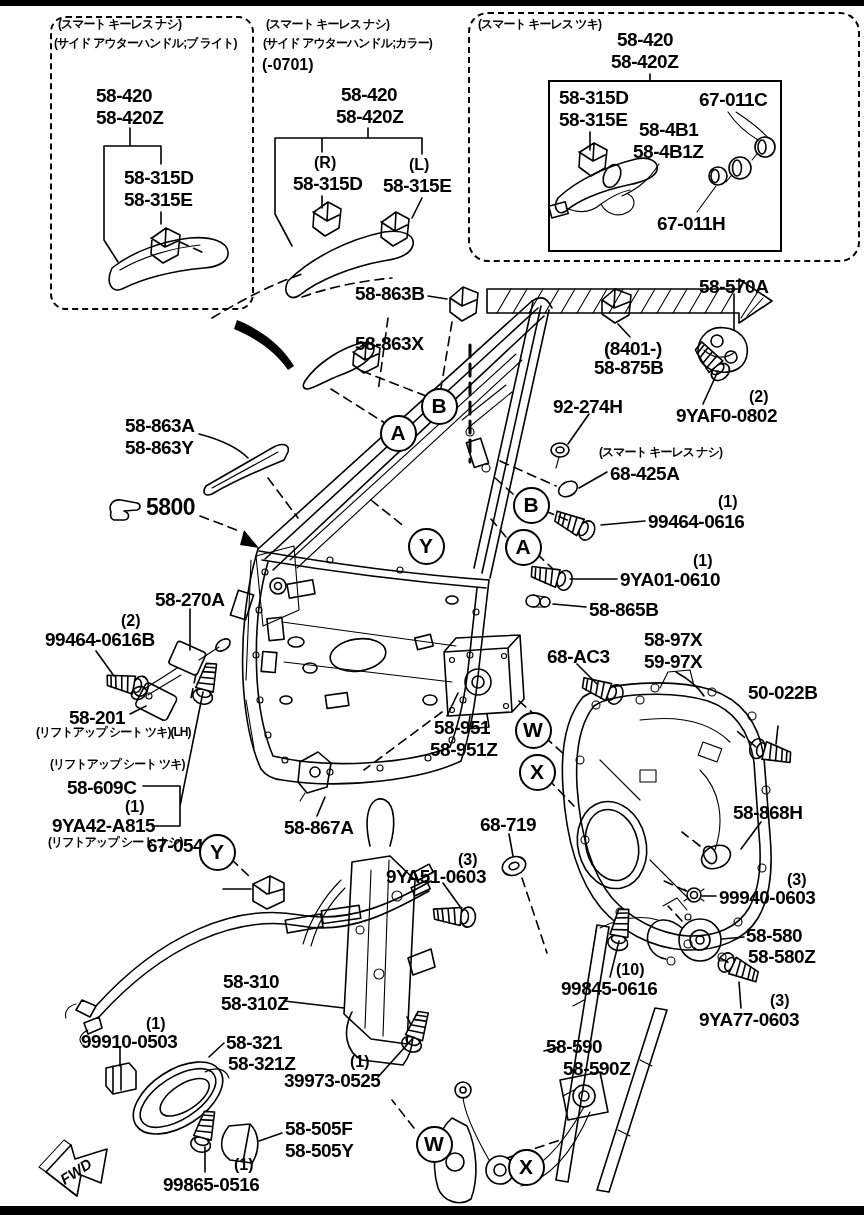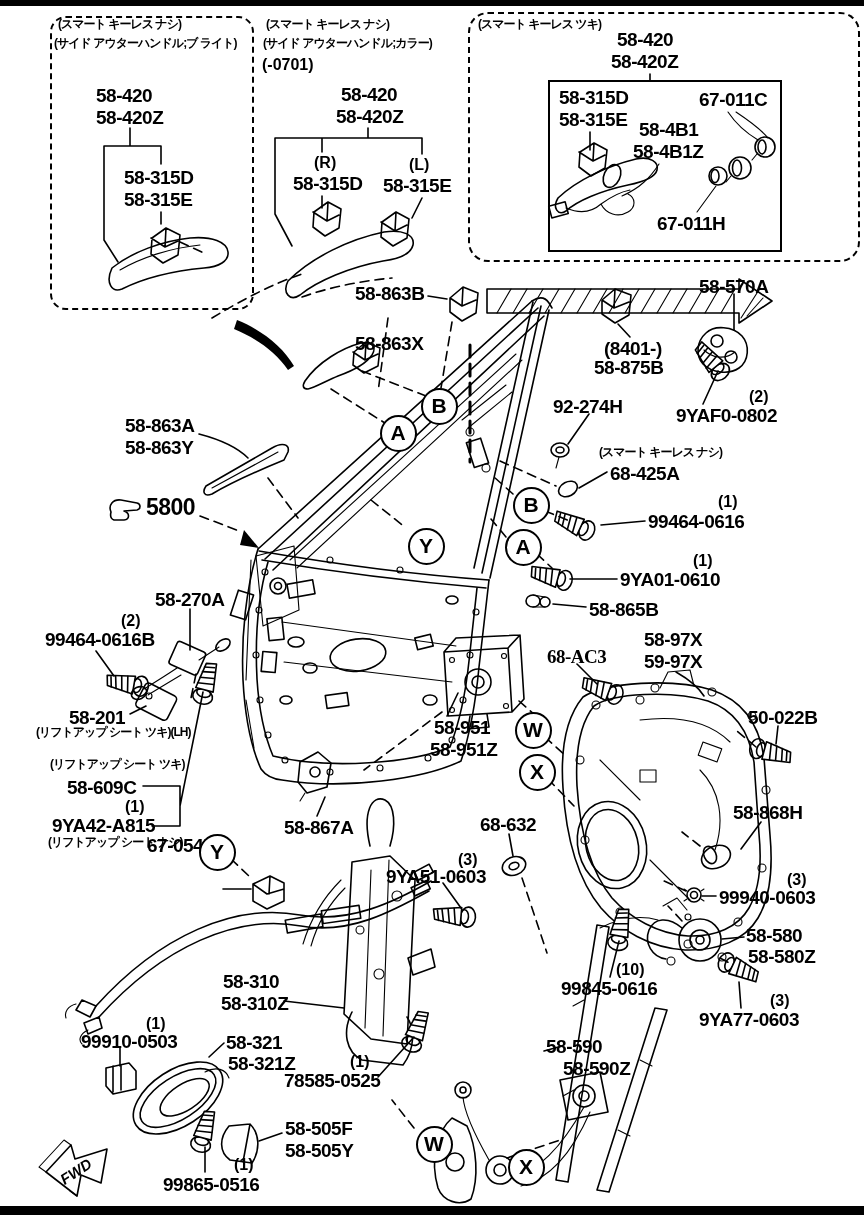--- a/index.html
+++ b/index.html
@@ -397,49 +397,49 @@
       <div class="lbl q" style="left: 121px; top: 613px;">(2)</div>
       <div class="lbl p" style="left: 45px; top: 630px;">99464-0616B</div>
       <div class="lbl p" style="left: 69px; top: 708px;">58-201</div>
       <div class="lbl j" style="left: 36px; top: 726px;">(リフトアップ シート ツキ)(LH)</div>
       <div class="lbl j" style="left: 50px; top: 758px;">(リフトアップ シート ツキ)</div>
       <div class="lbl p" style="left: 67px; top: 778px;">58-609C</div>
       <div class="lbl q" style="left: 125px; top: 799px;">(1)</div>
       <div class="lbl p" style="left: 52px; top: 816px;">9YA42-A815</div>
       <div class="lbl j" style="left: 48px; top: 836px;">(リフトアップ シート ナシ)</div>
       <div class="lbl p" style="left: 284px; top: 818px;">58-867A</div>
-      <div class="lbl p" style="left: 480px; top: 815px;">68-632</div>
+      <div class="lbl p" style="left: 480px; top: 815px;">68-719</div>
       <div class="lbl q" style="left: 458px; top: 852px;">(3)</div>
       <div class="lbl p" style="left: 386px; top: 867px;">9YA51-0603</div>
       <div class="lbl p" style="left: 147px; top: 836px;">67-054D</div>
       <div class="lbl p" style="left: 434px; top: 718px;">58-951</div>
       <div class="lbl p" style="left: 430px; top: 740px;">58-951Z</div>
-      <div class="lbl p" style="left: 547px; top: 647px; font-family: Liberation Serif, serif;">68-AC3</div>
+      <div class="lbl p" style="left: 547px; top: 647px;">68-AC3</div>
       <div class="lbl p" style="left: 644px; top: 630px;">58-97X</div>
       <div class="lbl p" style="left: 644px; top: 652px; text-align: center;">59-97X</div>
-      <div class="lbl p" style="left: 748px; top: 708px; text-align: center;">50-022B</div>
+      <div class="lbl p" style="left: 748px; top: 683px; text-align: center;">50-022B</div>
       <div class="lbl p" style="left: 733px; top: 803px;">58-868H</div>
       <div class="lbl q" style="left: 787px; top: 872px;">(3)</div>
       <div class="lbl p" style="left: 719px; top: 888px;">99940-0603</div>
       <div class="lbl p" style="left: 746px; top: 926px;">58-580</div>
       <div class="lbl p" style="left: 748px; top: 947px;">58-580Z</div>
       <div class="lbl q" style="left: 616px; top: 962px; text-align: right;">(10)</div>
       <div class="lbl p" style="left: 561px; top: 979px;">99845-0616</div>
       <div class="lbl q" style="left: 770px; top: 993px;">(3)</div>
       <div class="lbl p" style="left: 699px; top: 1010px;">9YA77-0603</div>
       <div class="lbl p" style="left: 546px; top: 1037px;">58-590</div>
       <div class="lbl p" style="left: 546px; top: 1059px; margin-left: 17px;">58-590Z</div>
       <div class="lbl p" style="left: 223px; top: 972px;">58-310</div>
       <div class="lbl p" style="left: 221px; top: 994px;">58-310Z</div>
       <div class="lbl q" style="left: 146px; top: 1016px;">(1)</div>
       <div class="lbl p" style="left: 81px; top: 1032px;">99910-0503</div>
       <div class="lbl p" style="left: 226px; top: 1033px;">58-321</div>
       <div class="lbl p" style="left: 228px; top: 1054px;">58-321Z</div>
       <div class="lbl q" style="left: 350px; top: 1054px;">(1)</div>
-      <div class="lbl p" style="left: 284px; top: 1071px;">78585-0525</div>
+      <div class="lbl p" style="left: 284px; top: 1071px;">39973-0525</div>
       <div class="lbl p" style="left: 285px; top: 1119px;">58-505F</div>
       <div class="lbl p" style="left: 285px; top: 1141px;">58-505Y</div>
       <div class="lbl q" style="left: 234px; top: 1157px;">(1)</div>
       <div class="lbl p" style="left: 163px; top: 1175px;">99865-0516</div>
       <div class="callout" style="left: 379.5px; top: 414.5px;">A</div>
       <div class="callout" style="left: 420.5px; top: 387.5px;">B</div>
       <div class="callout" style="left: 407.5px; top: 527.5px;">Y</div>
       <div class="callout" style="left: 512.5px; top: 486.5px;">B</div>
       <div class="callout" style="left: 504.5px; top: 528.5px;">A</div>
       <div class="callout" style="left: 514.5px; top: 711.5px;">W</div>

